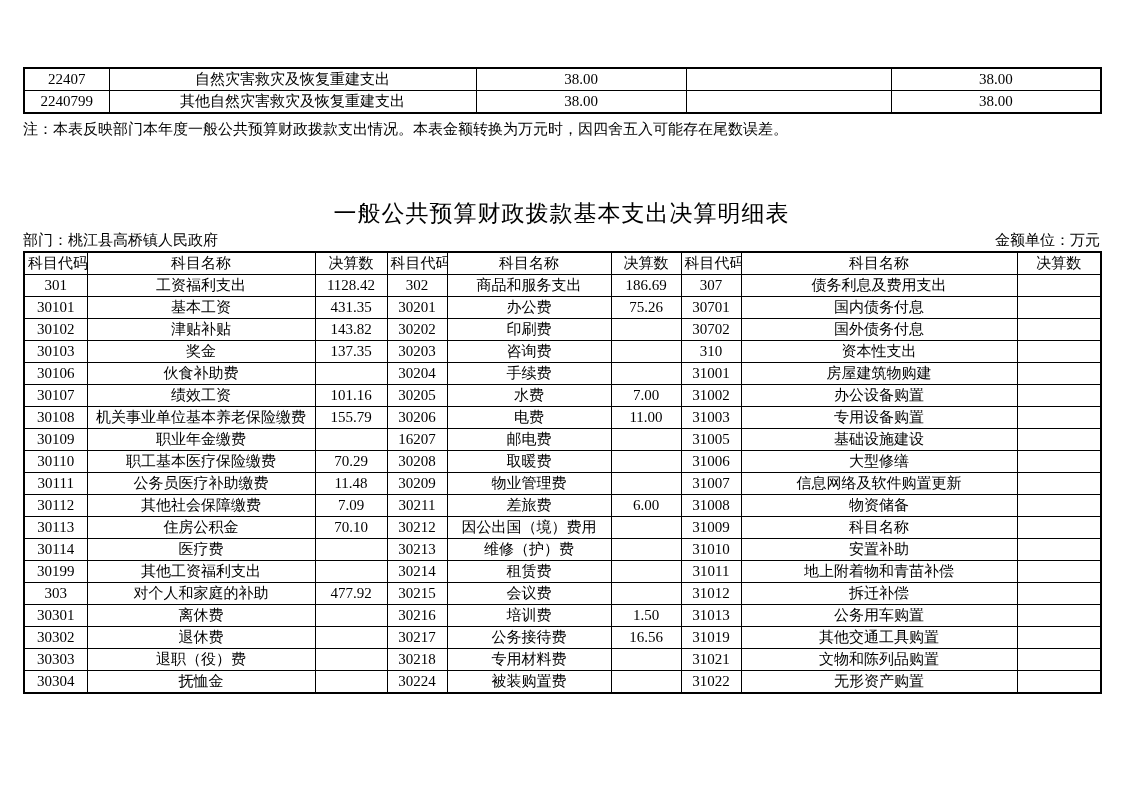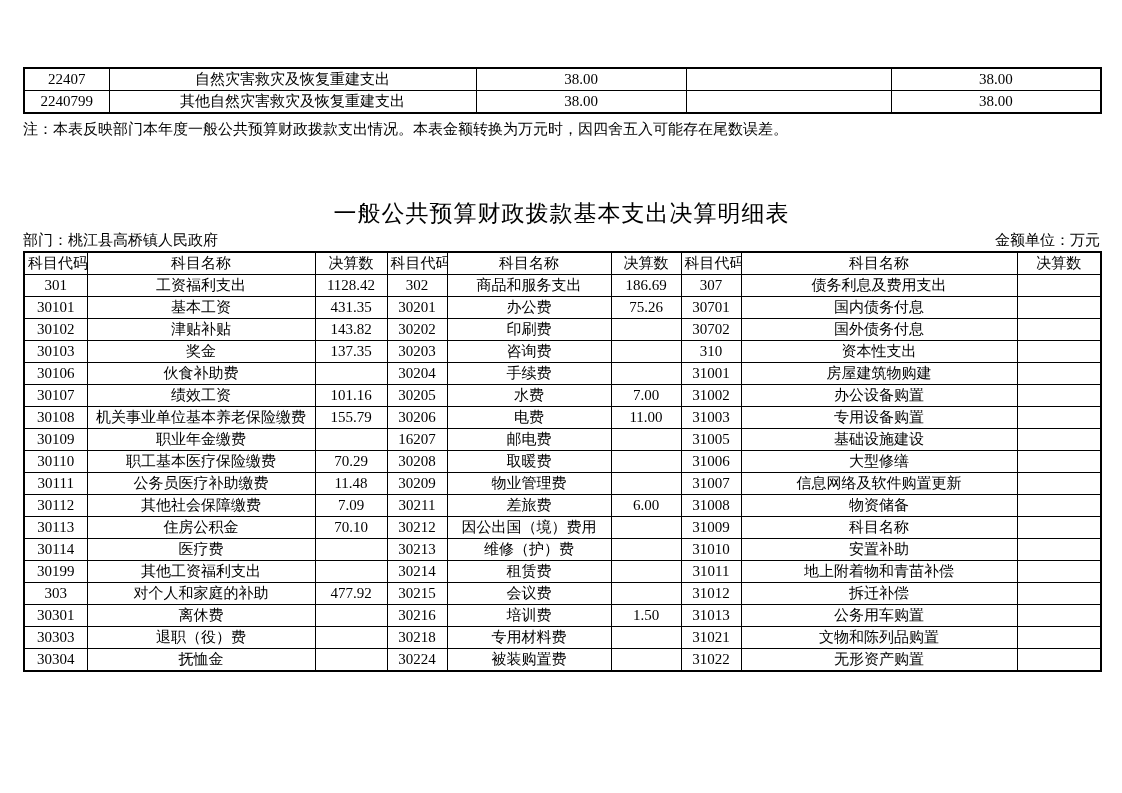--- a/index.html
+++ b/index.html
@@ -306,20 +306,31 @@
           <td class="l">离休费</td>
           <td class="r"></td>
           <td class="l">30216</td>
           <td class="l">培训费</td>
           <td class="r">1.50</td>
           <td class="l">31013</td>
           <td class="l">公务用车购置</td>
           <td class="r"></td>
         </tr>
         <tr>
+          <td class="l">30302</td>
+          <td class="l">退休费</td>
+          <td class="r"></td>
+          <td class="l">30217</td>
+          <td class="l">公务接待费</td>
+          <td class="r">16.56</td>
+          <td class="l">31019</td>
+          <td class="l">其他交通工具购置</td>
+          <td class="r"></td>
+        </tr>
+        <tr>
           <td class="l">30303</td>
           <td class="l">退职（役）费</td>
           <td class="r"></td>
           <td class="l">30218</td>
           <td class="l">专用材料费</td>
           <td class="r"></td>
           <td class="l">31021</td>
           <td class="l">文物和陈列品购置</td>
           <td class="r"></td>
         </tr>

